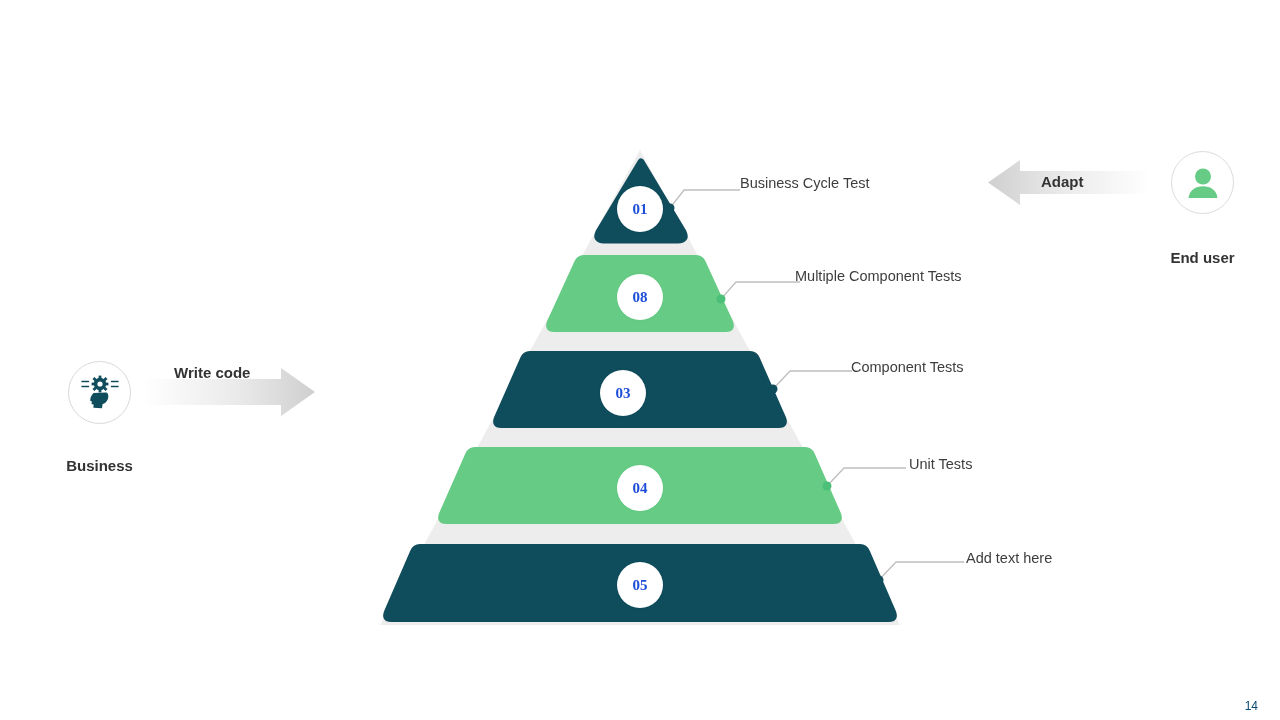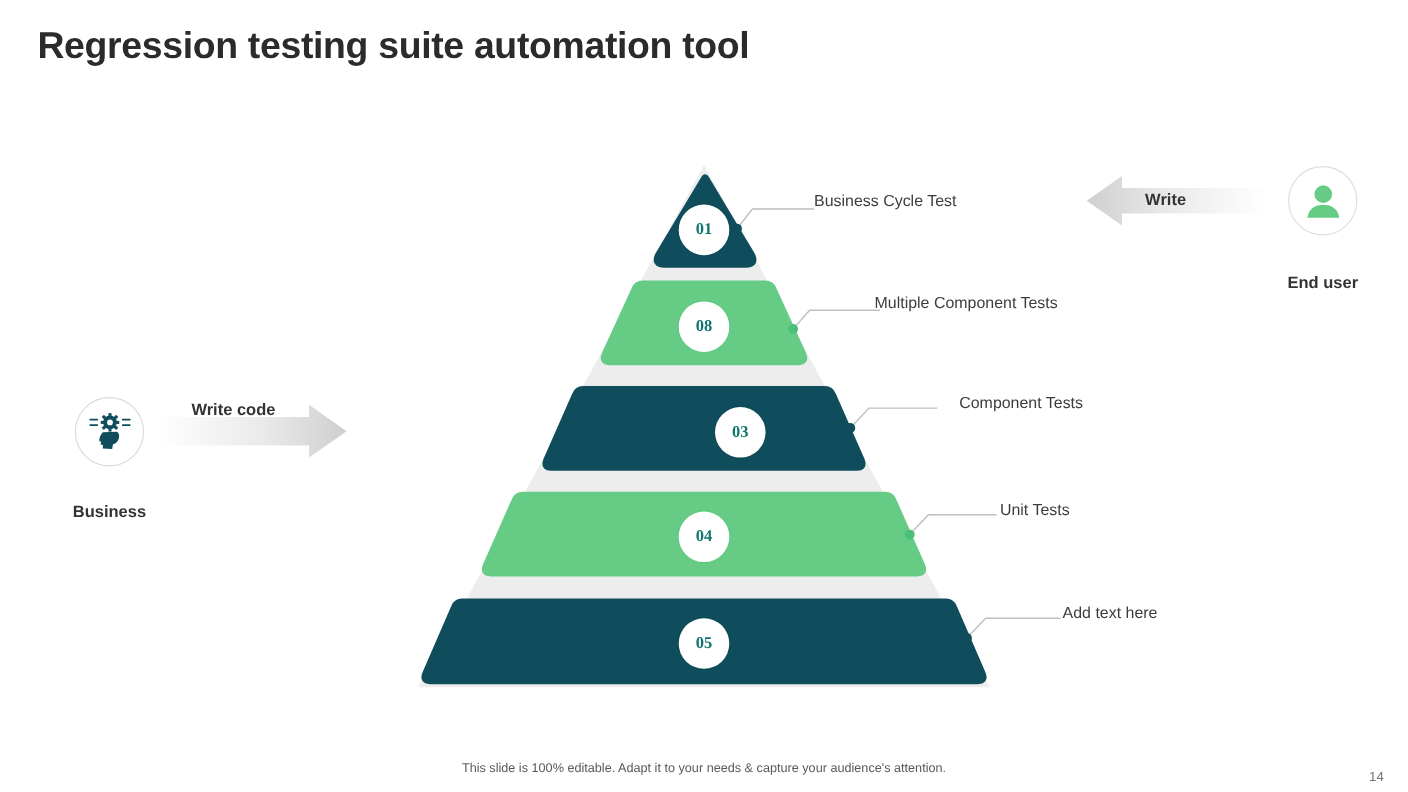--- a/index.html
+++ b/index.html
@@ -30,21 +30,21 @@
 
   
   .pyramid { position: absolute; left: 0; top: 0; width: 1280px; height: 720px; }
   .layer-svg { position: absolute; overflow: visible; }
 
   .num-circle {
     position: absolute;
     background: #ffffff;
     border-radius: 50%;
     display: flex; align-items: center; justify-content: center;
-    font-size: 15px; font-weight: bold; color: #0f766e;
+    font-size: 15px; font-weight: bold; color: #1d4ed8;
     font-family: "Liberation Serif", serif;
     box-shadow: 0 0 3px rgba(0,0,0,0.05);
   }
 
   .layer-label {
     position: absolute;
     font-size: 14.5px; color: #3d3d3d;
     white-space: nowrap;
     font-family: "Liberation Sans", sans-serif;
   }
@@ -69,29 +69,28 @@
   }
 
   
   .footer-note {
     position: absolute; left: 0; right: 0; top: 693px;
     text-align: center;
     font-size: 11.5px; color: #595959;
   }
   .page-num {
     position: absolute; right: 22px; top: 699px;
-    font-size: 12px; color: #737373;
+    font-size: 12px; color: #0c4a6e;
   }
 </style>
 </head>
 <body>
 
 <div class="slide">
 
-  <div class="title">Regression testing suite automation tool</div>
 
   <svg class="bg-pyramid" viewBox="0 0 520 475" width="520" height="475">
     <polygon points="260,0 520,475 0,475" fill="#EDEDED"></polygon>
   </svg>
 
   <div class="pyramid">
 
     <svg class="layer-svg" style="left:595px; top:160px;" width="92" height="82" viewBox="0 0 92 82">
       <path d="M46 2 L88 72 Q92 80 83 80 L9 80 Q0 80 4 72 Z" fill="#0F4C5C" stroke="#0F4C5C" stroke-width="7" stroke-linejoin="round"></path>
     </svg>
@@ -108,26 +107,26 @@
     <div class="num-circle" style="left:617px; top:274px; width:46px; height:46px;">08</div>
     <svg class="layer-svg" style="left:714px; top:268px;" width="90" height="38" viewBox="0 0 90 38">
       <polyline points="7,31 22,14 86,14" fill="none" stroke="#BFBFBF" stroke-width="1.3"></polyline>
       <circle cx="7" cy="31" r="4.5" fill="#4CBF78"></circle>
     </svg>
     <div class="layer-label" style="left:795px; top:268px;">Multiple Component Tests</div>
 
     <svg class="layer-svg" style="left:492px; top:350px;" width="296" height="79" viewBox="0 0 296 79">
       <path d="M38 4 L258 4 Q263 4 265 9 L291 68 Q294 75 287 75 L9 75 Q2 75 5 68 L31 9 Q33 4 38 4 Z" fill="#0F4C5C" stroke="#0F4C5C" stroke-width="6" stroke-linejoin="round"></path>
     </svg>
-    <div class="num-circle" style="left:650px; top:370px; width:46px; height:46px;">03</div>
+    <div class="num-circle" style="left:600px; top:370px; width:46px; height:46px;">03</div>
     <svg class="layer-svg" style="left:766px; top:358px;" width="90" height="38" viewBox="0 0 90 38">
       <polyline points="7,31 24,13 86,13" fill="none" stroke="#BFBFBF" stroke-width="1.3"></polyline>
       <circle cx="7" cy="31" r="4.5" fill="#0F4C5C"></circle>
     </svg>
-    <div class="layer-label" style="left:851px; top:359px;margin-left:21px;">Component Tests</div>
+    <div class="layer-label" style="left:851px; top:359px;">Component Tests</div>
 
     <svg class="layer-svg" style="left:437px; top:446px;" width="406" height="79" viewBox="0 0 406 79">
       <path d="M38 4 L368 4 Q373 4 375 9 L401 68 Q404 75 397 75 L9 75 Q2 75 5 68 L31 9 Q33 4 38 4 Z" fill="#66CC85" stroke="#66CC85" stroke-width="6" stroke-linejoin="round"></path>
     </svg>
     <div class="num-circle" style="left:617px; top:465px; width:46px; height:46px;">04</div>
     <svg class="layer-svg" style="left:820px; top:455px;" width="90" height="38" viewBox="0 0 90 38">
       <polyline points="7,31 24,13 86,13" fill="none" stroke="#BFBFBF" stroke-width="1.3"></polyline>
       <circle cx="7" cy="31" r="4.5" fill="#4CBF78"></circle>
     </svg>
     <div class="layer-label" style="left:909px; top:456px;">Unit Tests</div>
@@ -195,18 +194,17 @@
   <svg class="layer-svg" style="left:988px; top:160px;" width="163" height="45" viewBox="0 0 163 45">
     <defs>
       <linearGradient id="gradLeft" x1="1" y1="0" x2="0" y2="0">
         <stop offset="0%" stop-color="#ffffff"></stop>
         <stop offset="55%" stop-color="#EAEAEA"></stop>
         <stop offset="100%" stop-color="#CFCFCF"></stop>
       </linearGradient>
     </defs>
     <path d="M163 11 L32 11 L32 0 L0 22.5 L32 45 L32 34 L163 34 Z" fill="url(#gradLeft)"></path>
   </svg>
-  <div class="arrow-label" style="left:1041px; top:173px;">Write</div>
-
-  <div class="footer-note">This slide is 100% editable. Adapt it to your needs &amp; capture your audience's attention.</div>
+  <div class="arrow-label" style="left:1041px; top:173px;">Adapt</div>
+
   <div class="page-num">14</div>
 
 </div>
 
 </body></html>

